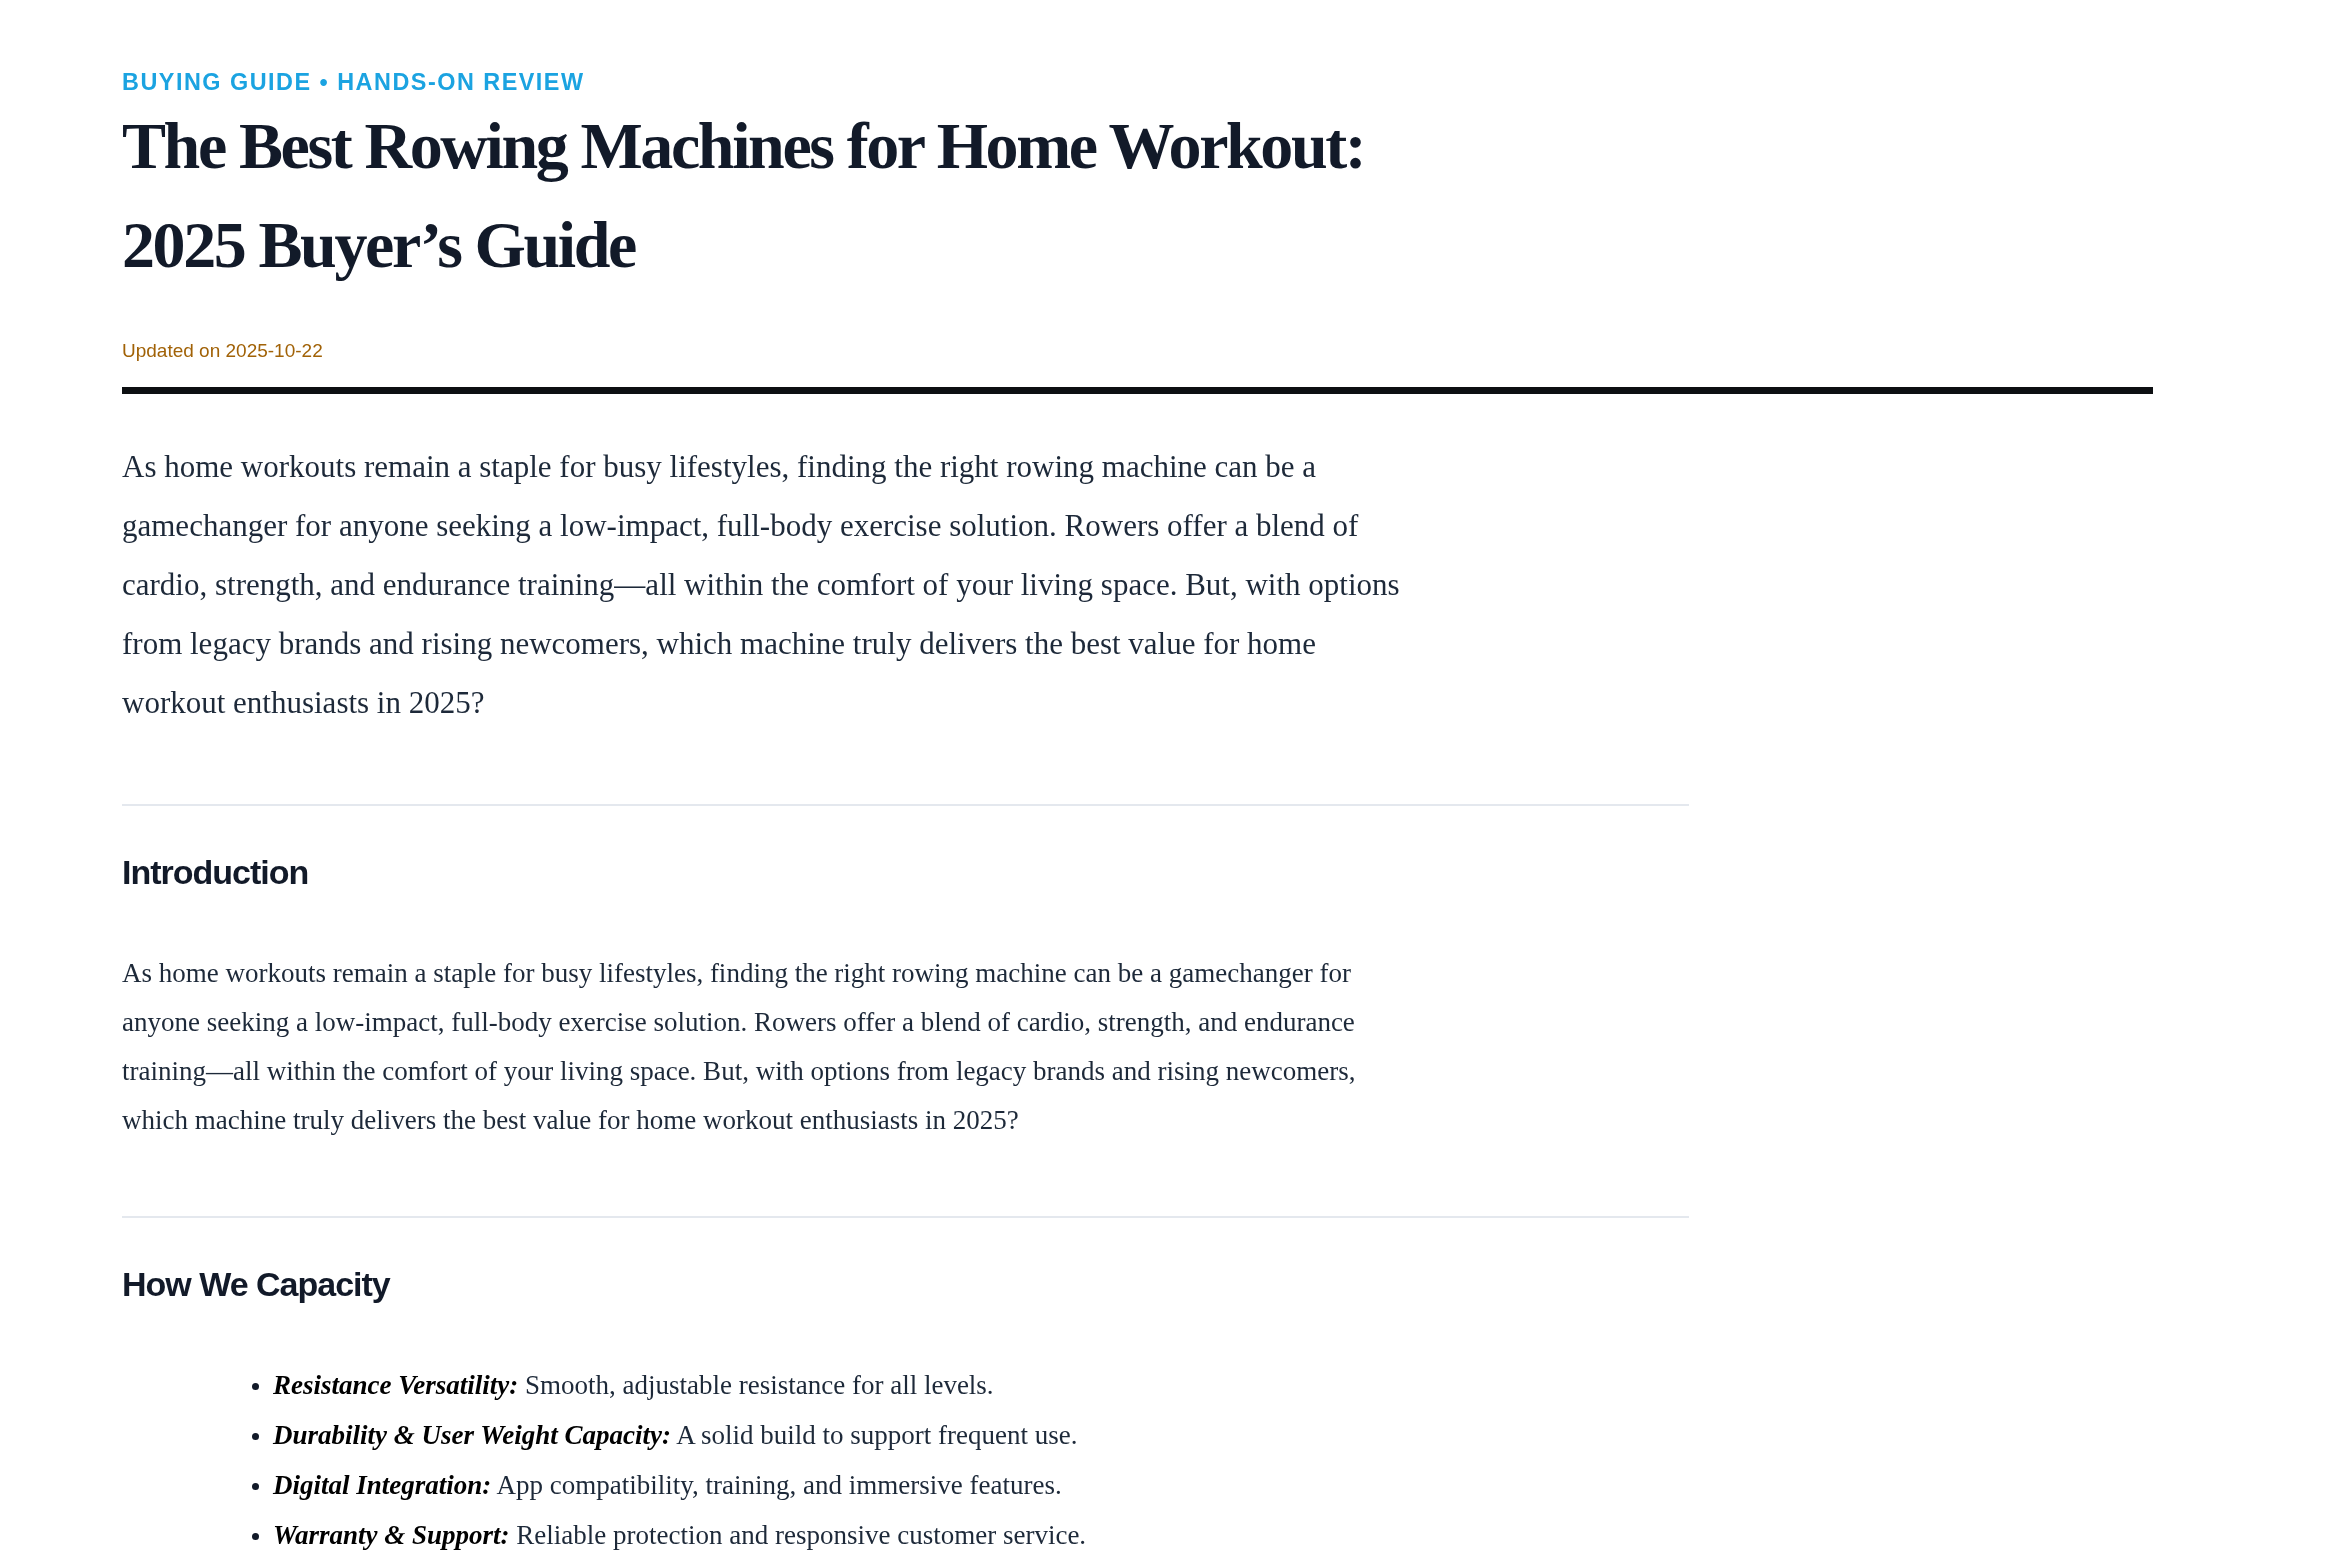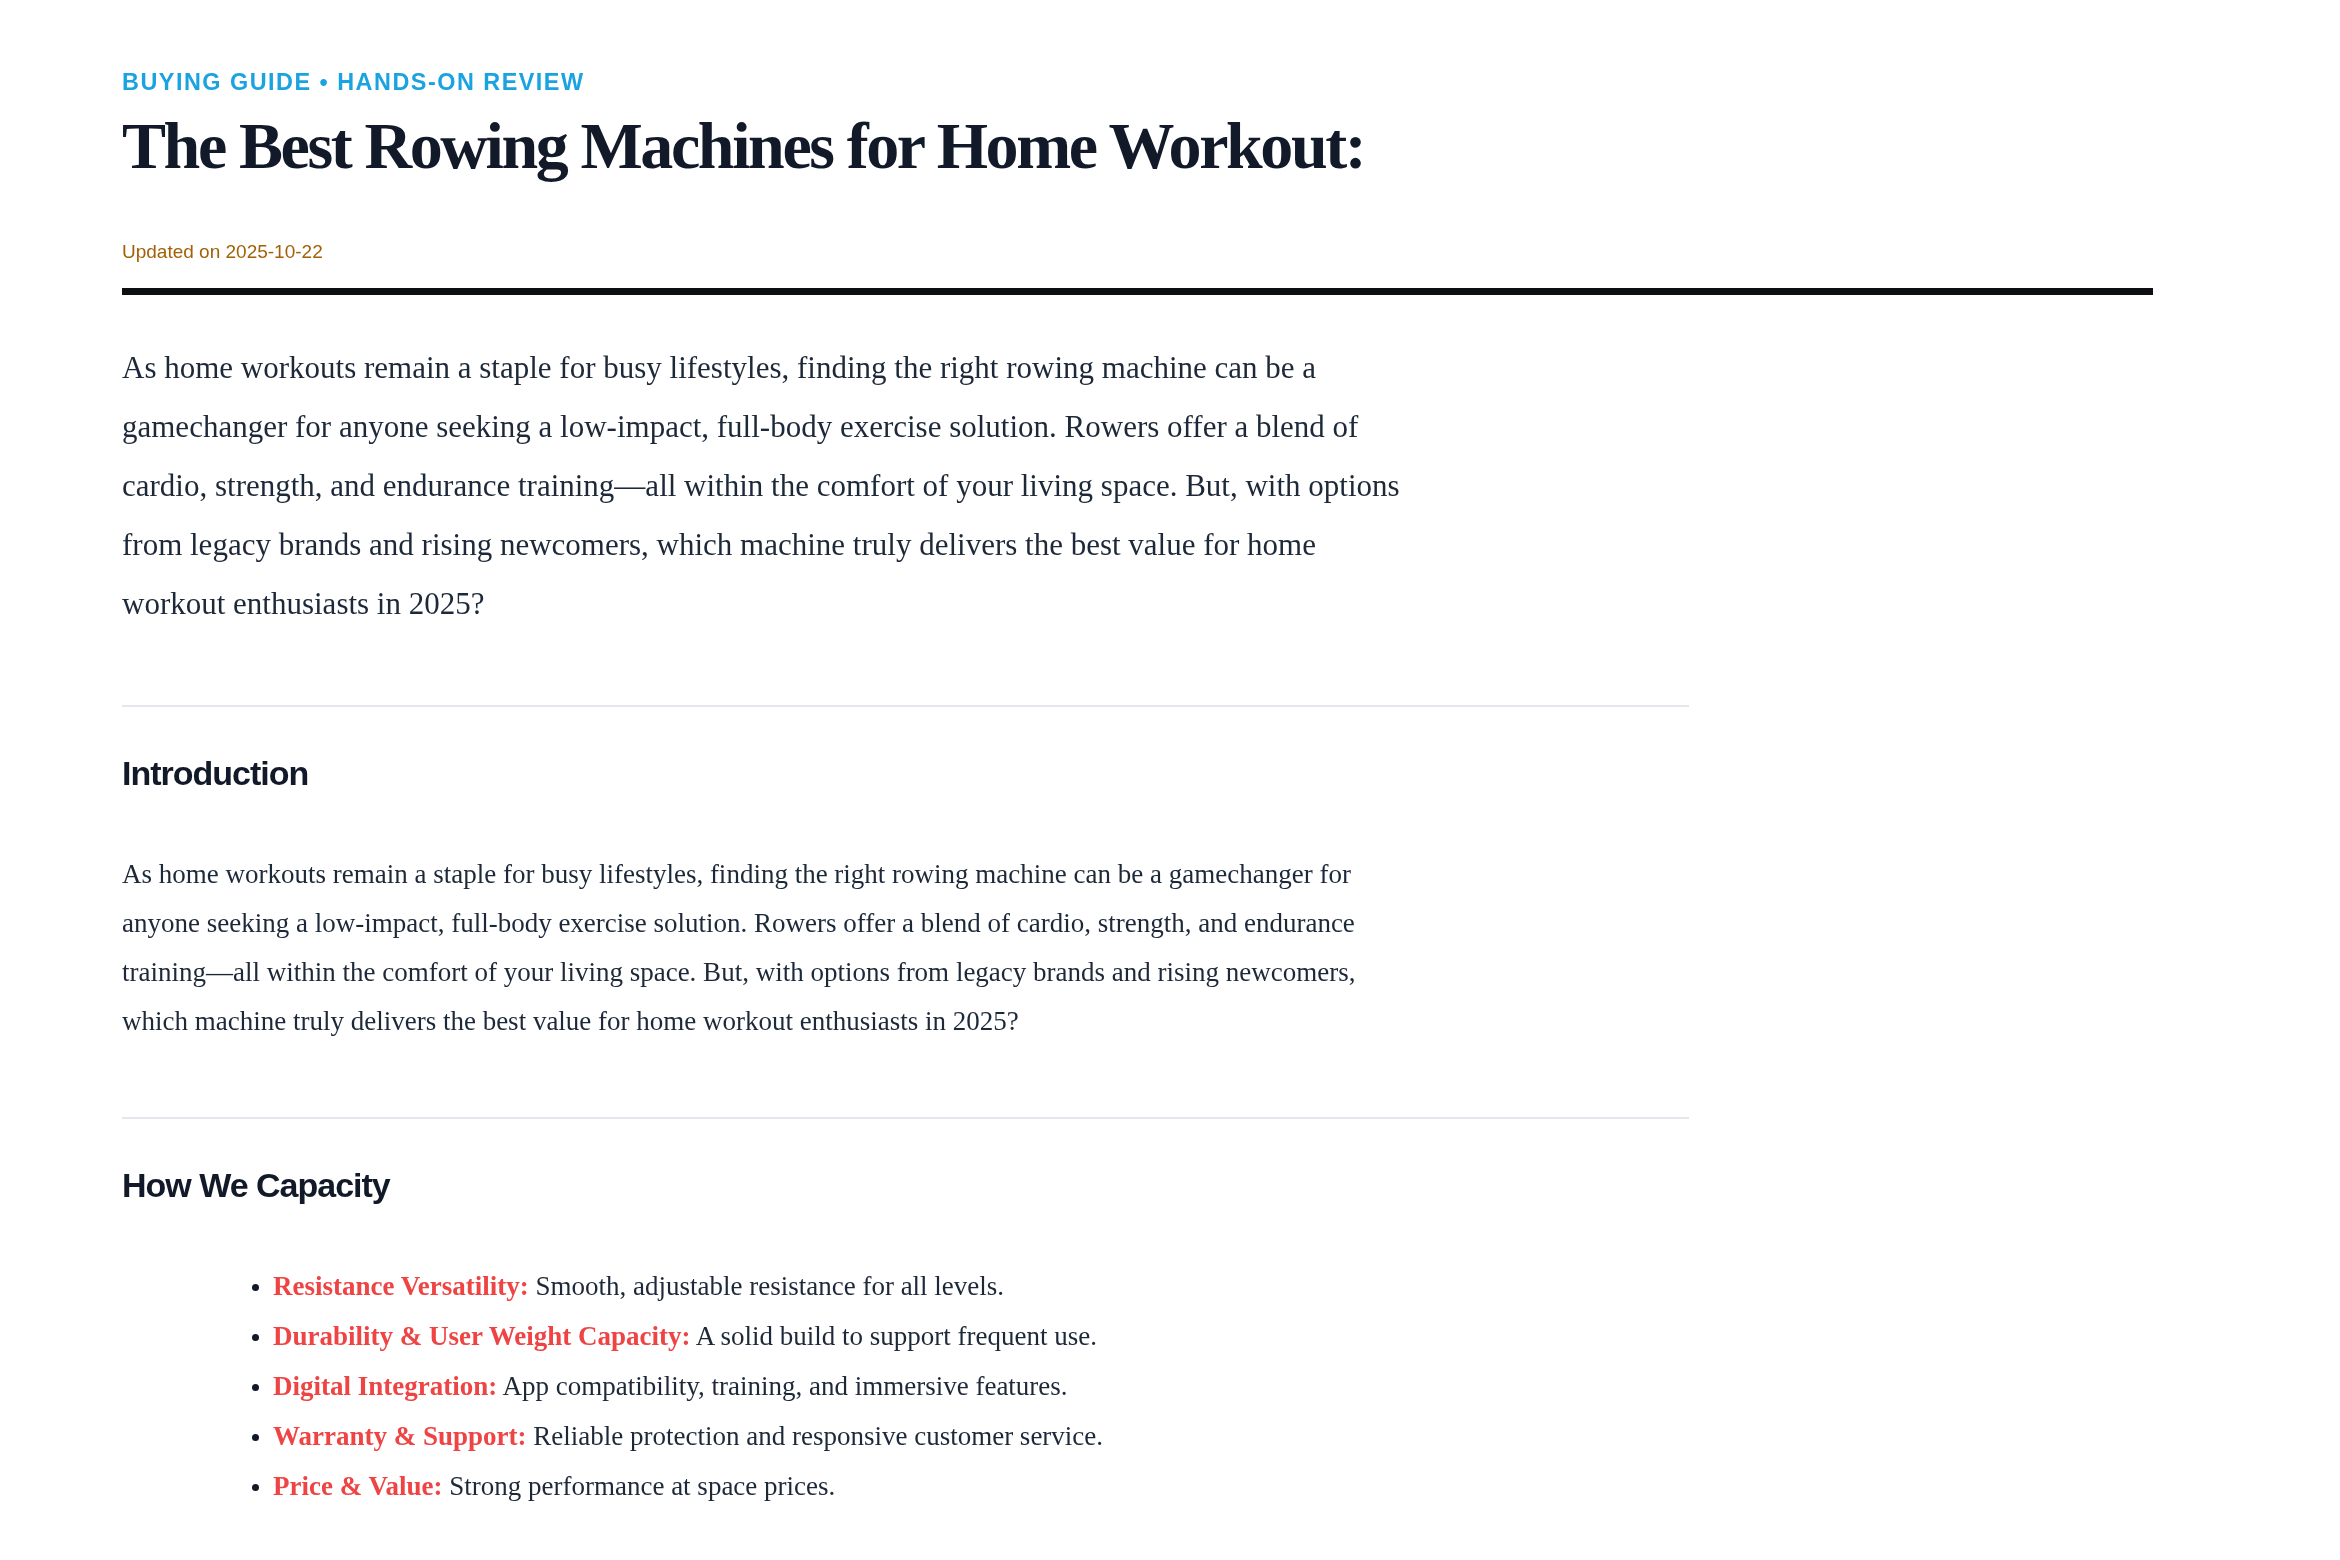--- a/index.html
+++ b/index.html
@@ -84,31 +84,32 @@
     margin-top: 48px;
     padding-left: 151px;
     max-width: 1297px;
     font-family: "Liberation Serif", "DejaVu Serif", serif;
     font-size: 27px;
     line-height: 50px;
     color: #1d2939;
     list-style: disc;
   }
   ul.criteria li::marker { color: #121a29; font-size: 23.4px; }
-  ul.criteria strong { font-weight: bold; color: #ef4444; }
+  ul.criteria strong { font-weight: bold; color: #000000; font-style: italic; }
 </style>
 </head>
 <body>
 
 <div class="page">
 
   <header class="header">
     <div class="kicker">BUYING GUIDE • HANDS-ON REVIEW</div>
     <h1 class="headline">
       <div>The Best Rowing Machines for Home Workout:</div>
+      <div>2025 Buyer’s Guide</div>
     </h1>
     <div class="updated">Updated on 2025-10-22</div>
     <hr class="rule-heavy">
   </header>
 
   <main class="article">
 
     <p class="lede">As home workouts remain a staple for busy lifestyles, finding the right rowing machine can be a gamechanger for anyone seeking a low-impact, full-body exercise solution. Rowers offer a blend of cardio, strength, and endurance training—all within the comfort of your living space. But, with options from legacy brands and rising newcomers, which machine truly delivers the best value for home workout enthusiasts in 2025?</p>
 
     <hr class="divider divider-1">

